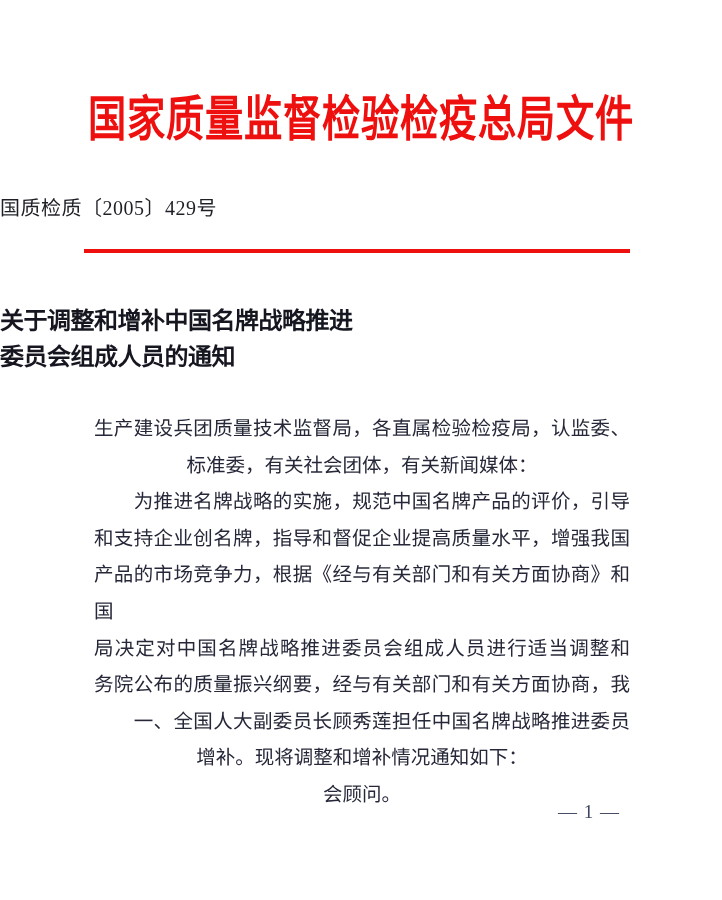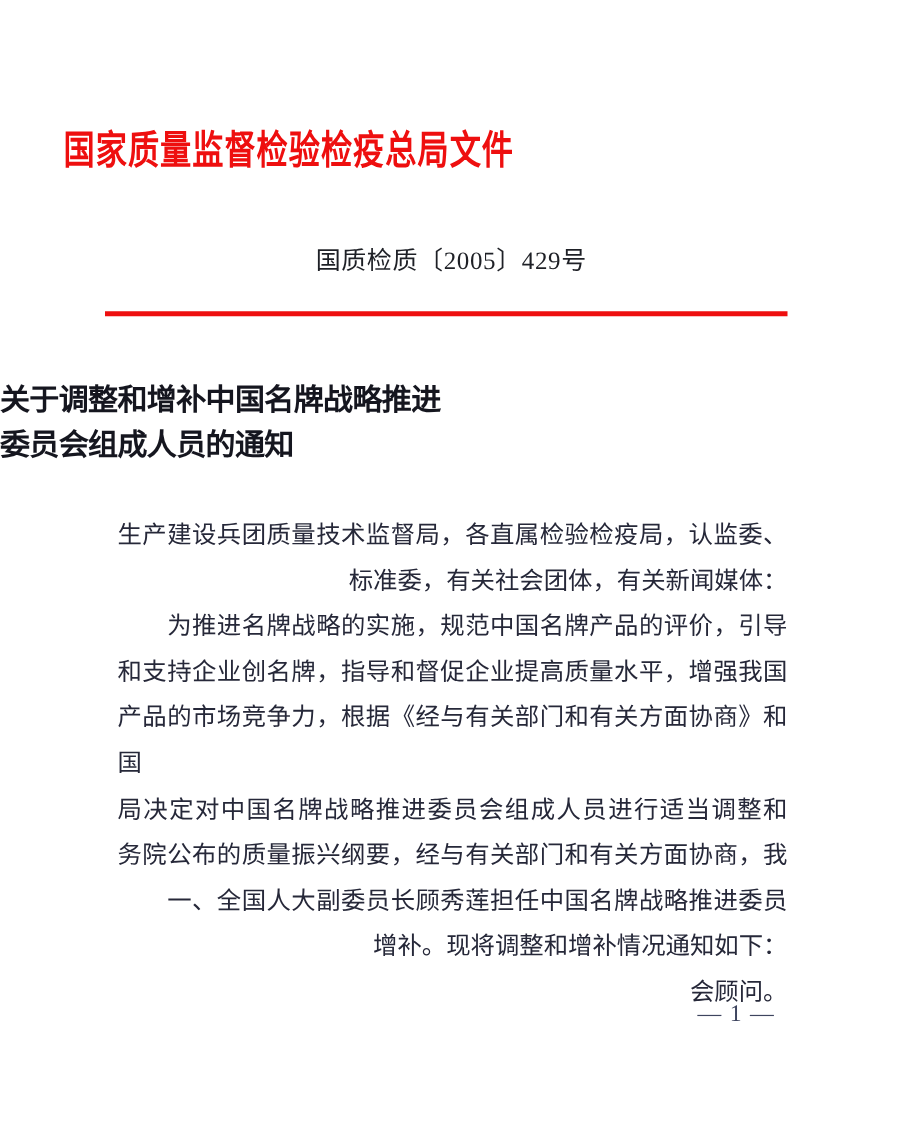--- a/index.html
+++ b/index.html
@@ -13,34 +13,35 @@
   .page{
     position:relative;
     width:722px;height:900px;
     margin:0 auto;
     background:#ffffff;
     font-family:"Liberation Serif","DejaVu Serif",serif;
     overflow:hidden;
   }
   .letterhead{
     position:absolute;top:94px;left:0;right:0;
+    text-align:center;
     color:var(--red);
-    font-size:32px;font-weight:bold;
+    font-size:49px;font-weight:bold;
     line-height:52px;
     white-space:nowrap;
   }
   .letterhead .squeeze{
     display:inline-block;
     transform:scaleX(0.78);
     transform-origin:center;
     letter-spacing:1px;
   }
   .doc-number{
     position:absolute;top:192px;left:0;right:0;
-    text-align:center;
+    text-align:left;
     color:#1e2026;
     font-size:20px;
     letter-spacing:0.5px;
     white-space:nowrap;
   }
   .red-rule{
     position:absolute;top:249px;left:84px;
     width:546px;height:4px;
     background:var(--red);
   }
@@ -55,21 +56,21 @@
   }
   .body-text{
     position:absolute;top:411px;left:94px;
     width:536px;
     color:var(--ink);
     font-size:19.5px;
     line-height:36.6px;
     white-space:nowrap;
   }
   .body-text .line{
-    text-align:right;
+    text-align:center;
     white-space:pre-wrap;
   }
   .body-text .line.fill{
     text-align:justify;
     text-align-last:justify;
     text-justify:inter-character;
     white-space:pre-wrap;
   }
   .page-number{
     position:absolute;top:801px;right:102px;

